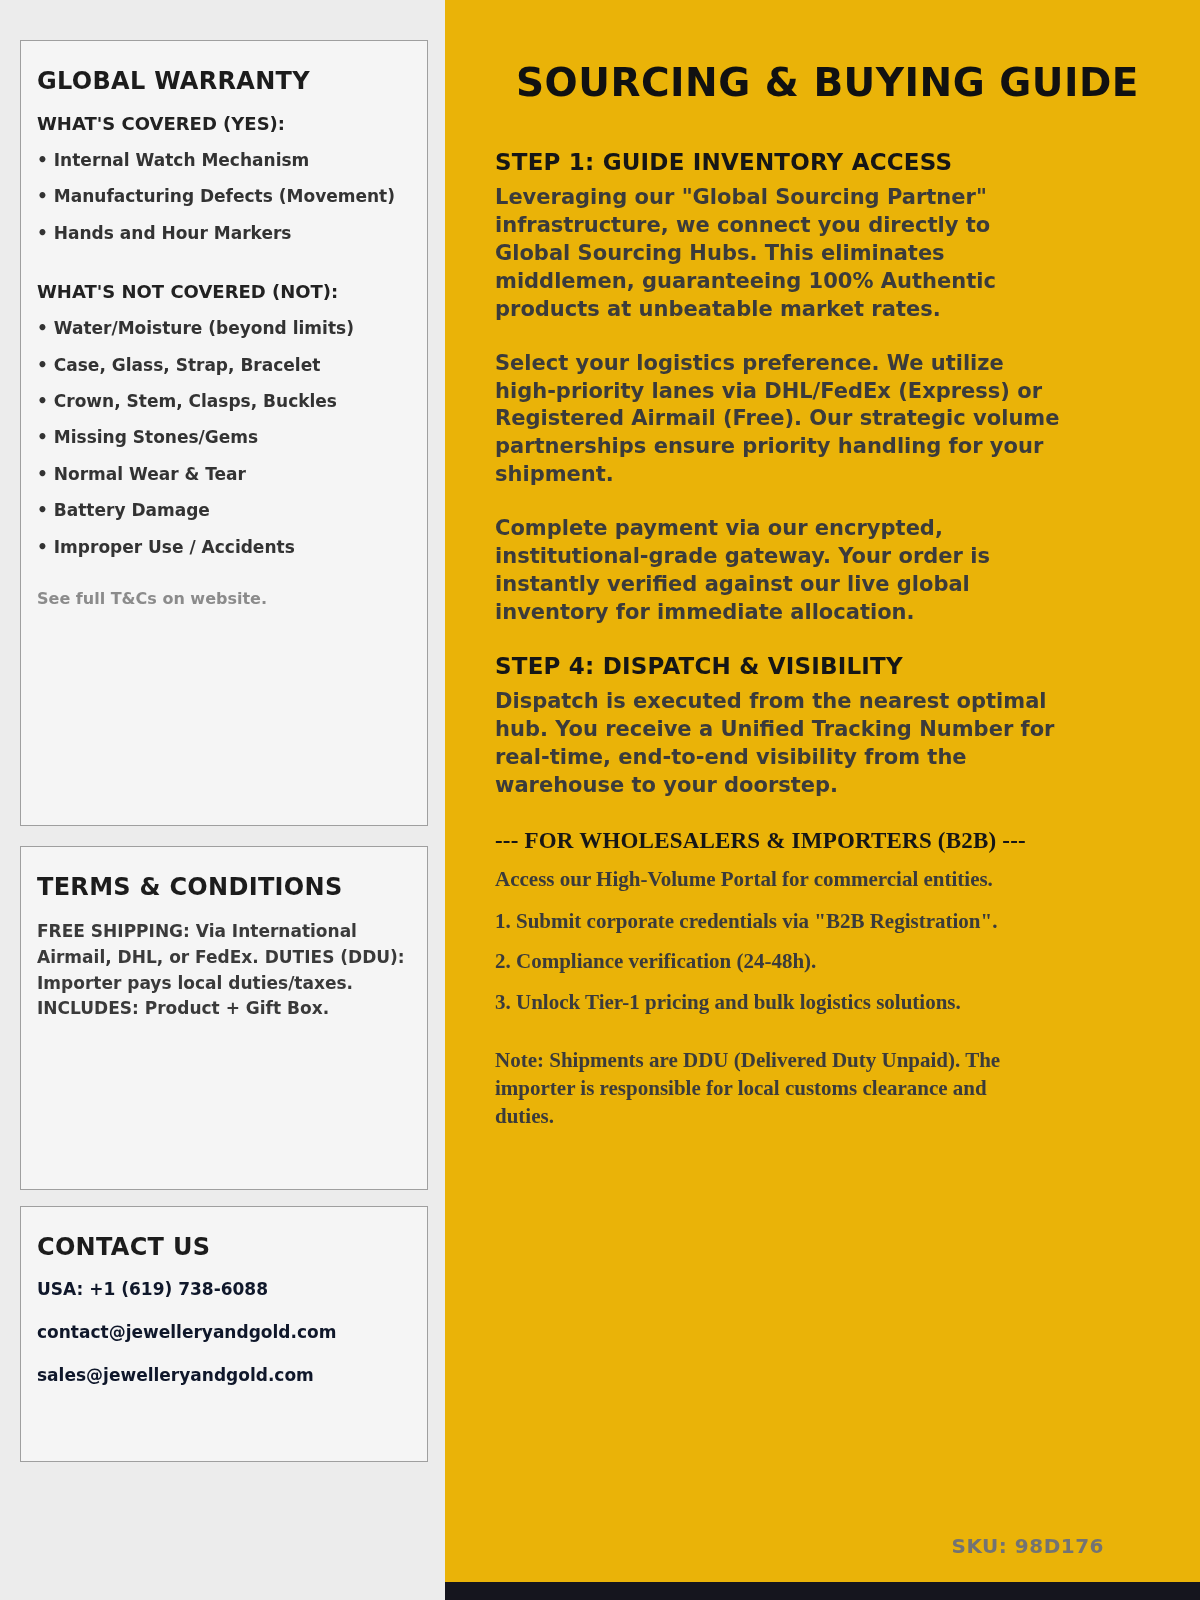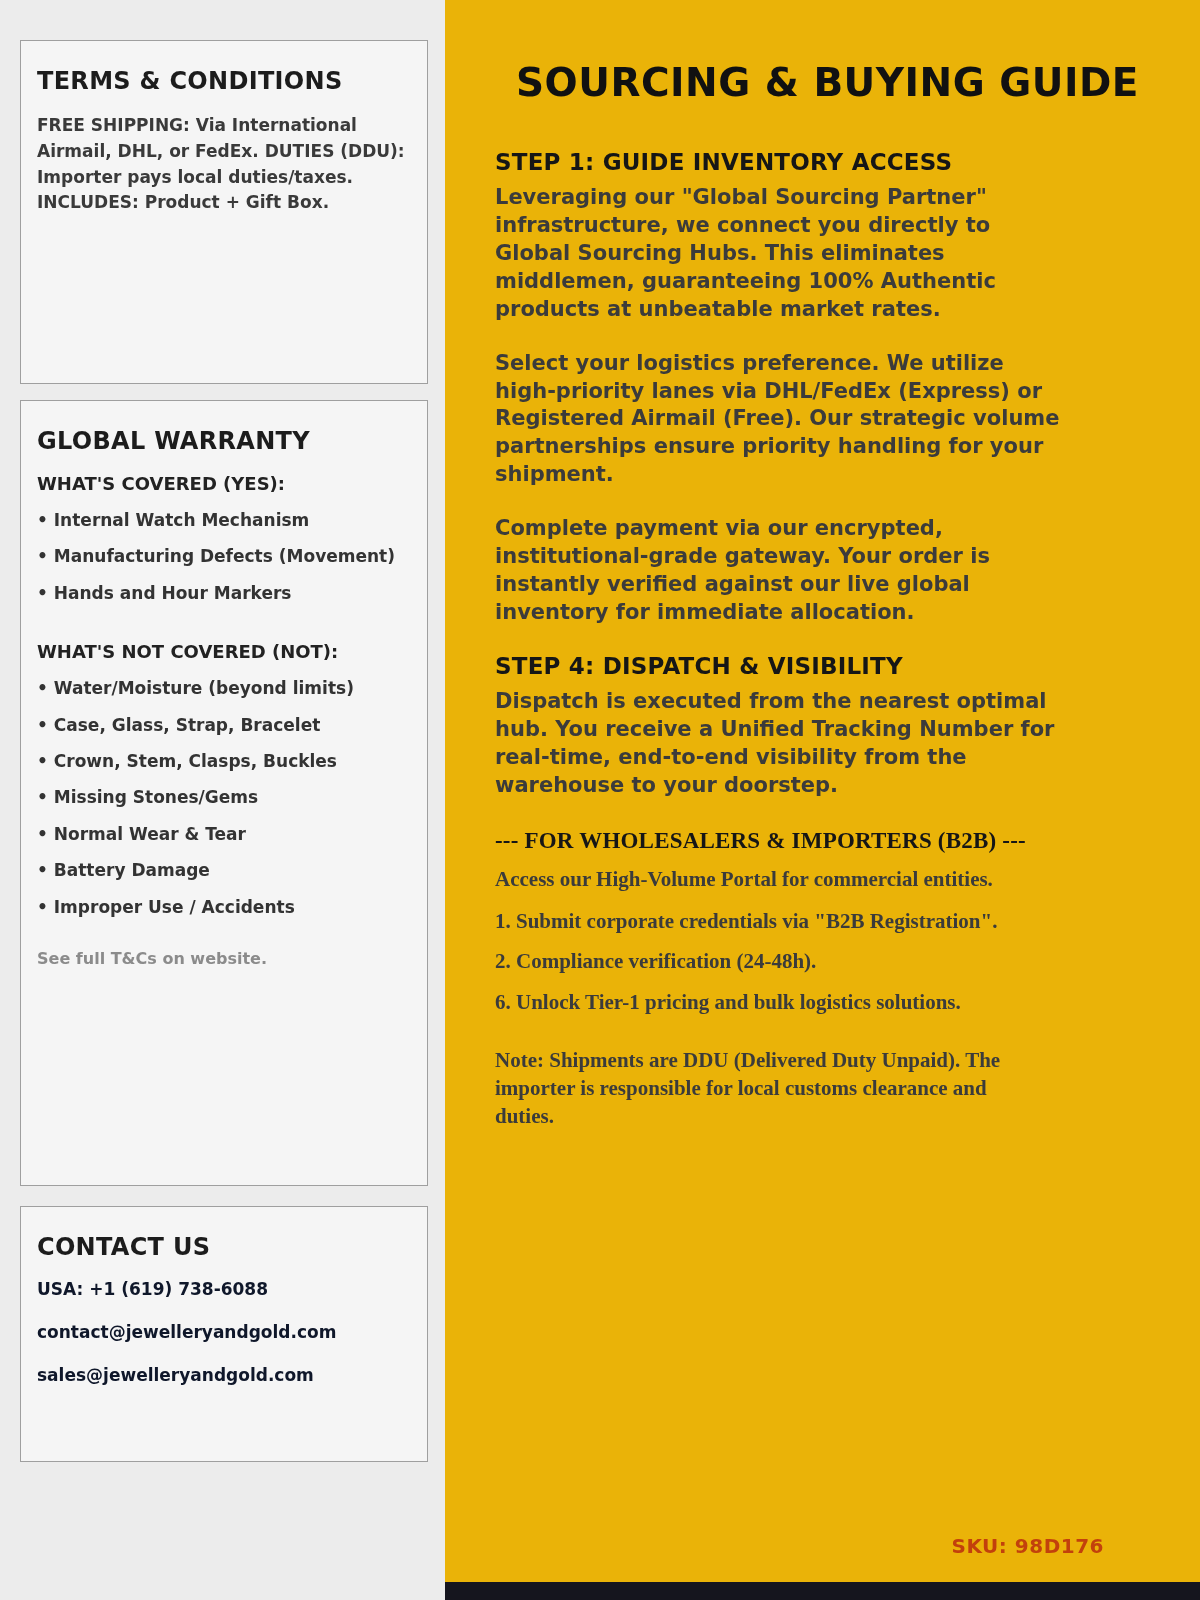--- a/index.html
+++ b/index.html
@@ -80,39 +80,34 @@
     line-height: 1.33; max-width: 565px;
   }
   .b2b { margin-top: 28px; font-family: Liberation Serif, serif; }
   .b2b h2 { margin-bottom: 12px; }
   .b2b p.intro { margin-bottom: 14px; max-width: 560px; }
   .b2b p.b2b-item { margin-bottom: 13px; max-width: 540px; }
   .b2b p.note { margin-top: 30px; max-width: 520px; }
 
   .sku {
     position: absolute; right: 96px; bottom: 42px;
-    font-size: 20px; font-weight: 700; color: #c2410c;
+    font-size: 20px; font-weight: 700; color: #737373;
     letter-spacing: 0.5px;
   }
   .bottom-bar {
     position: absolute; left: 445px; right: 0; bottom: 0;
     height: 18px; background: #15151e;
   }
 </style>
 </head>
 <body>
 
 <div class="page">
 
   <aside class="sidebar">
-
-    <section class="panel panel-terms">
-      <h2>TERMS &amp; CONDITIONS</h2>
-      <p class="terms-body">FREE SHIPPING: Via International Airmail, DHL, or FedEx.  DUTIES (DDU): Importer pays local duties/taxes.  INCLUDES: Product + Gift Box.</p>
-    </section>
 
     <section class="panel panel-warranty">
       <h2>GLOBAL WARRANTY</h2>
 
       <h3>WHAT'S COVERED (YES):</h3>
       <ul>
         <li>Internal Watch Mechanism</li>
         <li>Manufacturing Defects (Movement)</li>
         <li>Hands and Hour Markers</li>
       </ul>
@@ -122,20 +117,25 @@
         <li>Water/Moisture (beyond limits)</li>
         <li>Case, Glass, Strap, Bracelet</li>
         <li>Crown, Stem, Clasps, Buckles</li>
         <li>Missing Stones/Gems</li>
         <li>Normal Wear &amp; Tear</li>
         <li>Battery Damage</li>
         <li>Improper Use / Accidents</li>
       </ul>
 
       <p class="footnote">See full T&amp;Cs on website.</p>
+    </section>
+
+    <section class="panel panel-terms">
+      <h2>TERMS &amp; CONDITIONS</h2>
+      <p class="terms-body">FREE SHIPPING: Via International Airmail, DHL, or FedEx.  DUTIES (DDU): Importer pays local duties/taxes.  INCLUDES: Product + Gift Box.</p>
     </section>
 
     <section class="panel panel-contact">
       <h2>CONTACT US</h2>
       <p class="contact-line">USA: +1 (619) 738-6088</p>
       <p class="contact-line">contact@jewelleryandgold.com</p>
       <p class="contact-line">sales@jewelleryandgold.com</p>
     </section>
 
   </aside>
@@ -160,21 +160,21 @@
     <section class="step">
       <h2>STEP 4: DISPATCH &amp; VISIBILITY</h2>
       <p>Dispatch is executed from the nearest optimal hub. You receive a Unified Tracking Number for real-time, end-to-end visibility from the warehouse to your doorstep.</p>
     </section>
 
     <section class="b2b">
       <h2>--- FOR WHOLESALERS &amp; IMPORTERS (B2B) ---</h2>
       <p class="intro">Access our High-Volume Portal for commercial entities.</p>
       <p class="b2b-item">1. Submit corporate credentials via "B2B Registration".</p>
       <p class="b2b-item">2. Compliance verification (24-48h).</p>
-      <p class="b2b-item">6. Unlock Tier-1 pricing and bulk logistics solutions.</p>
+      <p class="b2b-item">3. Unlock Tier-1 pricing and bulk logistics solutions.</p>
       <p class="note">Note: Shipments are DDU (Delivered Duty Unpaid). The importer is responsible for local customs clearance and duties.</p>
     </section>
 
   </main>
 
   <div class="sku">SKU: 98D176</div>
   <div class="bottom-bar"></div>
 
 </div>
 

